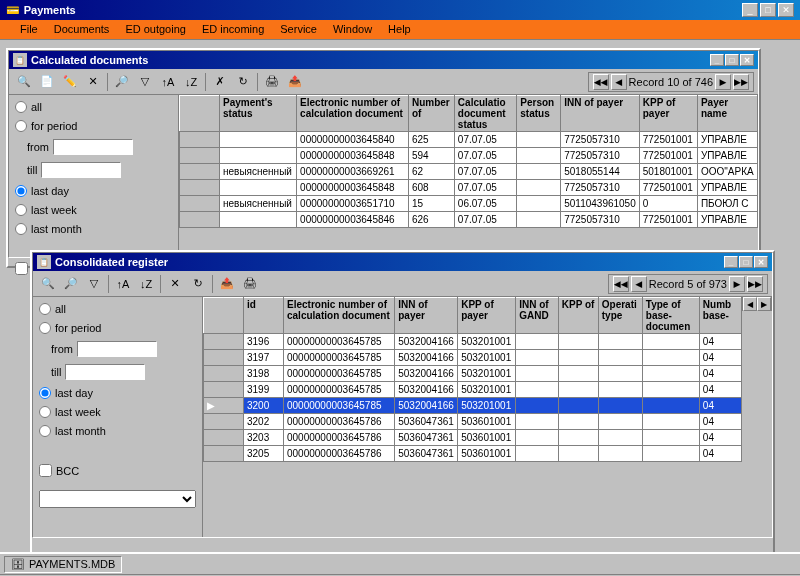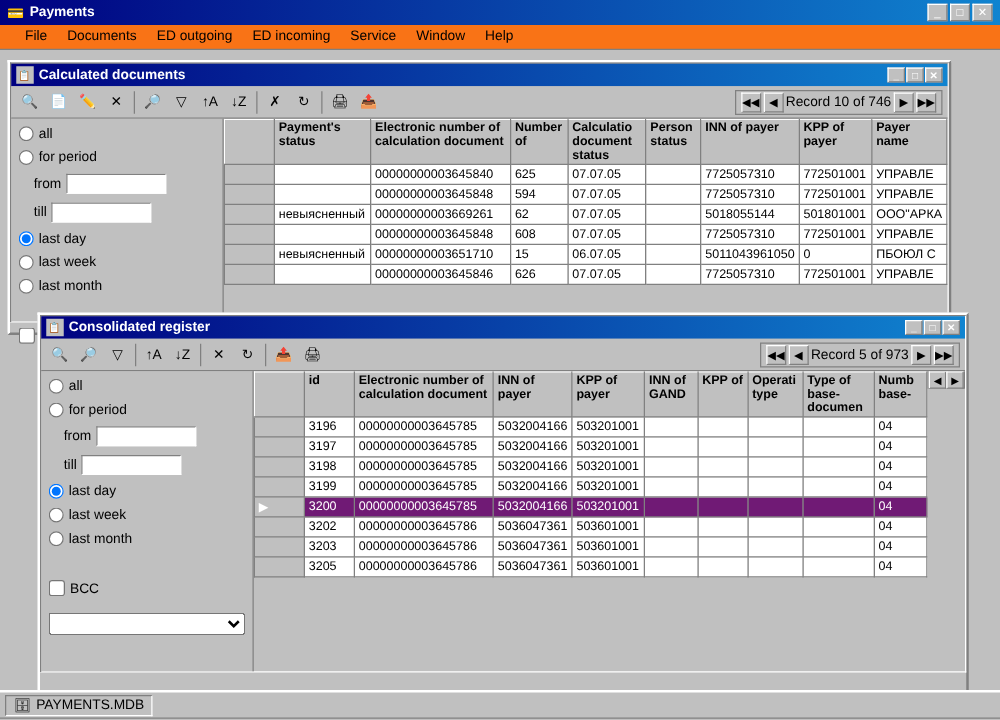--- a/index.html
+++ b/index.html
@@ -152,21 +152,21 @@
       height: 30px;
     }
     .data-table td {
       border: 1px solid #808080;
       padding: 1px 3px;
       white-space: nowrap;
       height: 16px;
       background: white;
     }
     .data-table tr.selected td {
-      background: #701a75;
+      background: #1d4ed8;
       color: white;
     }
     .row-indicator { width: 10px; background: #c0c0c0 !important; }
     .row-arrow { color: black; }
     .selected .row-arrow { color: white; }
     
     .status-bar {
       position: absolute;
       bottom: 0;
       left: 0;

